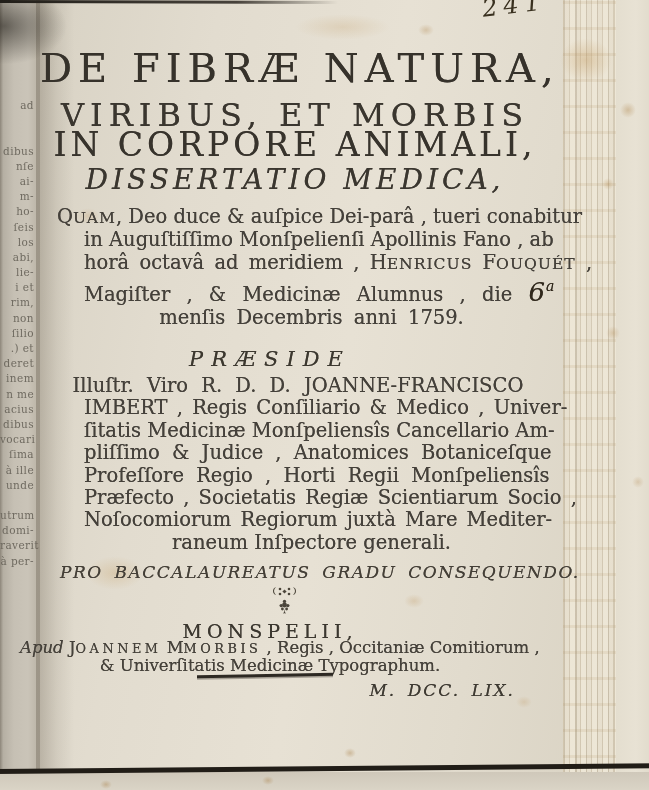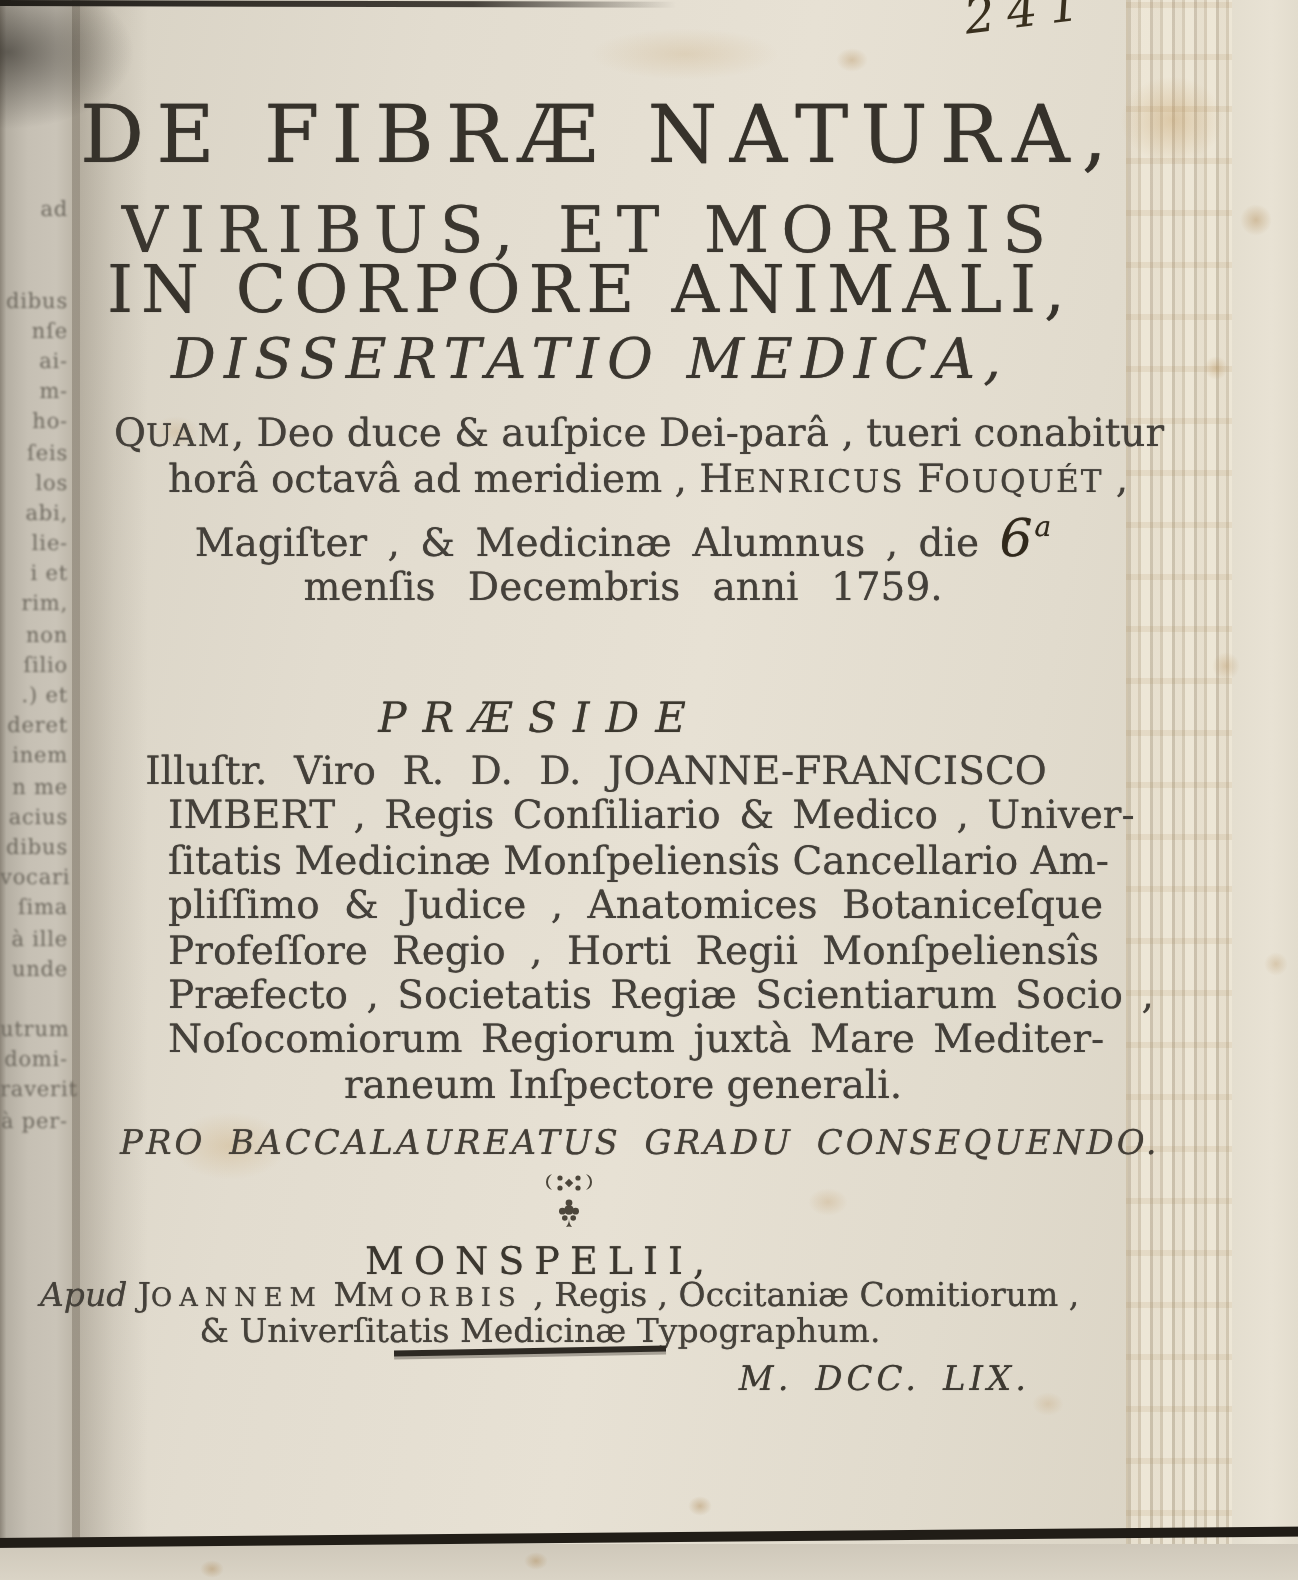--- a/index.html
+++ b/index.html
@@ -142,20 +142,21 @@
 
   <div class="pagenum">241</div>
 
   <div class="tblock t1 centered ink">DE FIBRÆ NATURA,</div>
   <div class="tblock t2 centered ink">VIRIBUS, ET MORBIS</div>
   <div class="tblock t3 centered ink">IN CORPORE ANIMALI,</div>
   <div class="tblock t4 centered ink">DISSERTATIO MEDICA,</div>
 
   <div id="thesis" class="tblock para ink">
       <div class="tline"><span class="cap">Q</span><span class="sc">UAM</span><span>, Deo duce &amp; auſpice Dei-parâ , tueri conabitur</span></div>
+      <div class="tline"><span>in Auguſtiſſimo Monſpelienſi Apollinis Fano , ab</span></div>
       <div class="tline"><span>horâ octavâ ad meridiem , </span><span class="cap">H</span><span class="sc">ENRICUS</span><span> </span><span class="cap">F</span><span class="sc">OUQUÉT</span><span> ,</span></div>
       <div class="tline"><span>Magiſter , &amp; Medicinæ Alumnus , die </span><span class="hand">6</span><span class="handsup">a</span></div>
       <div class="tline"><span>menſis Decembris anni 1759.</span></div>
     </div>
 
   <div class="tblock praeside centered ink">PRÆSIDE</div>
 
   <div id="praeses" class="tblock para ink">
       <div class="tline"><span>Illuſtr. Viro R. D. D. JOANNE-FRANCISCO</span></div>
       <div class="tline"><span>IMBERT , Regis Conſiliario &amp; Medico , Univer-</span></div>

